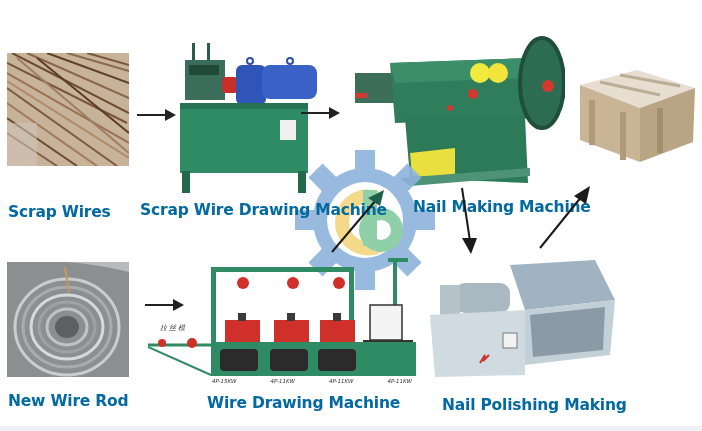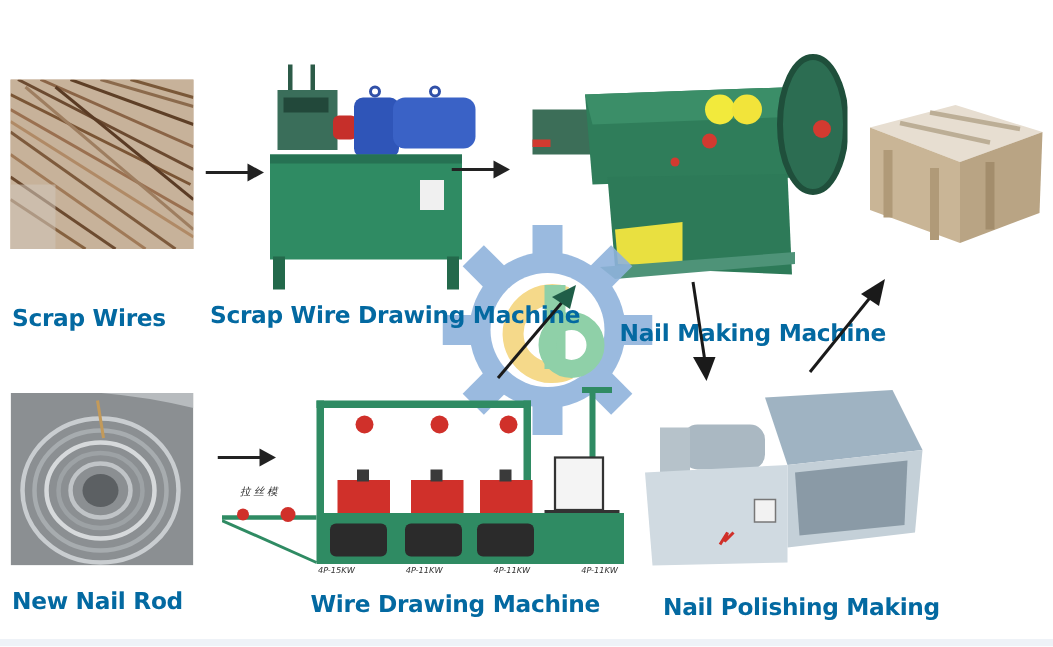--- a/index.html
+++ b/index.html
@@ -115,21 +115,21 @@
     </g>
     <circle cx="70" cy="70" r="38" fill="#ffffff"></circle>
     <path d="M82 48 A26 26 0 1 0 84 96" fill="none" stroke="#f5d98a" stroke-width="14"></path>
     <rect x="68" y="40" width="14" height="56" fill="#8fd0a8"></rect>
     <circle cx="86" cy="80" r="16" fill="none" stroke="#8fd0a8" stroke-width="12"></circle>
   </svg>
 </div>
 
 <div class="label" style="left:8px;top:203px;">Scrap Wires</div>
 <div class="label" style="left:140px;top:201px;">Scrap Wire Drawing Machine</div>
-<div class="label" style="left:413px;top:213px;">Nail Making Machine</div>
+<div class="label" style="left:413px;top:198px;">Nail Making Machine</div>
 
 <div class="abs" style="left:328px;top:188px;">
   <svg width="60" height="70" viewBox="0 0 60 70">
       <line x1="4" y1="64" x2="48" y2="12" stroke="#1a1a1a" stroke-width="2"></line>
       <polygon points="56,2 52,18 40,10" fill="#1f5e48"></polygon>
     </svg>
 </div>
 
 <div class="abs" style="left:458px;top:186px;">
   <svg width="20" height="70" viewBox="0 0 20 70">
@@ -216,17 +216,17 @@
     <polygon points="100,55 190,45 185,100 100,110" fill="#c4d0d8"></polygon>
     <polygon points="105,60 180,52 178,95 108,102" fill="#8a9aa6"></polygon>
     <rect x="30" y="28" width="55" height="30" rx="10" fill="#aab8c2"></rect>
     <rect x="15" y="30" width="20" height="30" fill="#b6c2ca"></rect>
     <polygon points="5,60 100,55 100,120 10,122" fill="#d0dae1"></polygon>
     <rect x="78" y="78" width="14" height="15" fill="#f2f2f2" stroke="#777"></rect>
     <path d="M55 108 L60 100 L58 106 L64 100" stroke="#d0302a" stroke-width="2" fill="none"></path>
   </svg>
 </div>
 
-<div class="label" style="left:8px;top:392px;">New Nail Rod</div>
+<div class="label" style="left:8px;top:392px;">New Wire Rod</div>
 <div class="label" style="left:207px;top:394px;">Wire Drawing Machine</div>
 <div class="label" style="left:442px;top:396px;">Nail Polishing Making</div>
 
 <div class="footer"></div>
 
 </body></html>

